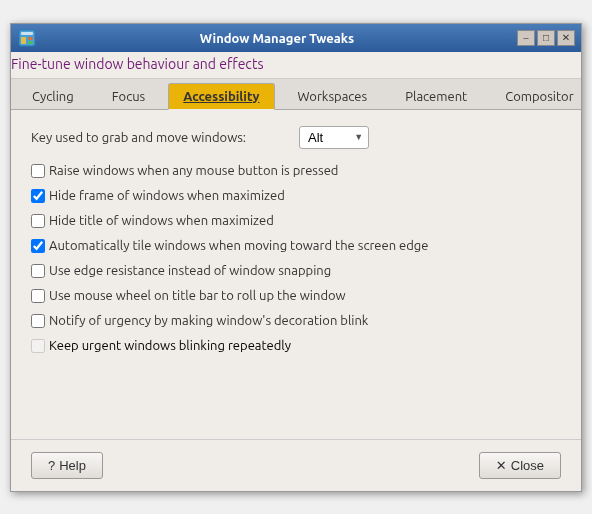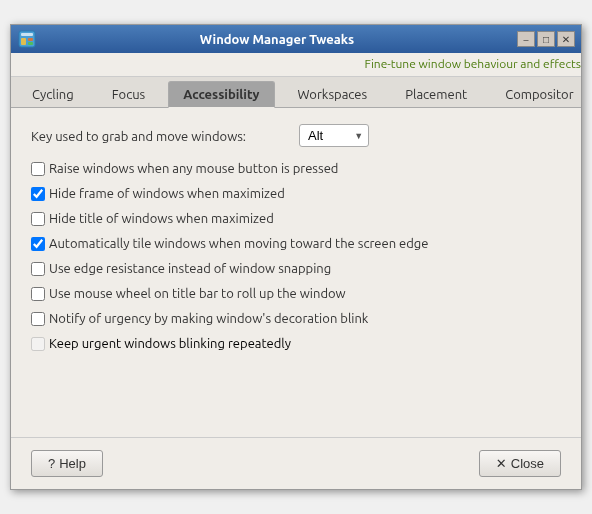--- a/index.html
+++ b/index.html
@@ -53,23 +53,23 @@
       background: #d0c8c0;
       border: 1px solid #888;
       cursor: pointer;
       display: flex;
       align-items: center;
       justify-content: center;
       font-size: 10px;
       color: #333;
     }
     .subtitle {
-      text-align: right;
-      font-size: 12px;
-      color: #4d7c0f;
+      text-align: left;
+      font-size: 14px;
+      color: #701a75;
       padding: 4px 0 6px;
       background: #f0ede8;
       border-bottom: 1px solid #ccc;
     }
     .tabs {
       display: flex;
       background: #e0ddd8;
       border-bottom: 1px solid #aaa;
       padding: 4px 6px 0;
       gap: 8px;
@@ -78,25 +78,26 @@
       padding: 5px 14px;
       cursor: pointer;
       border: 1px solid transparent;
       border-radius: 3px 3px 0 0;
       font-size: 13px;
       color: #333;
       background: transparent;
       user-select: none;
     }
     .tab.active {
-      background: #a3a3a3;
+      background: #eab308;
       border: 1px solid #aaa;
       border-bottom: 1px solid #f0ede8;
       margin-bottom: -1px;
       font-weight: bold;
+      text-decoration: underline;
     }
     .content {
       padding: 16px 20px;
       background: #f0ede8;
     }
     .key-row {
       display: flex;
       align-items: center;
       margin-bottom: 14px;
       gap: 8px;

